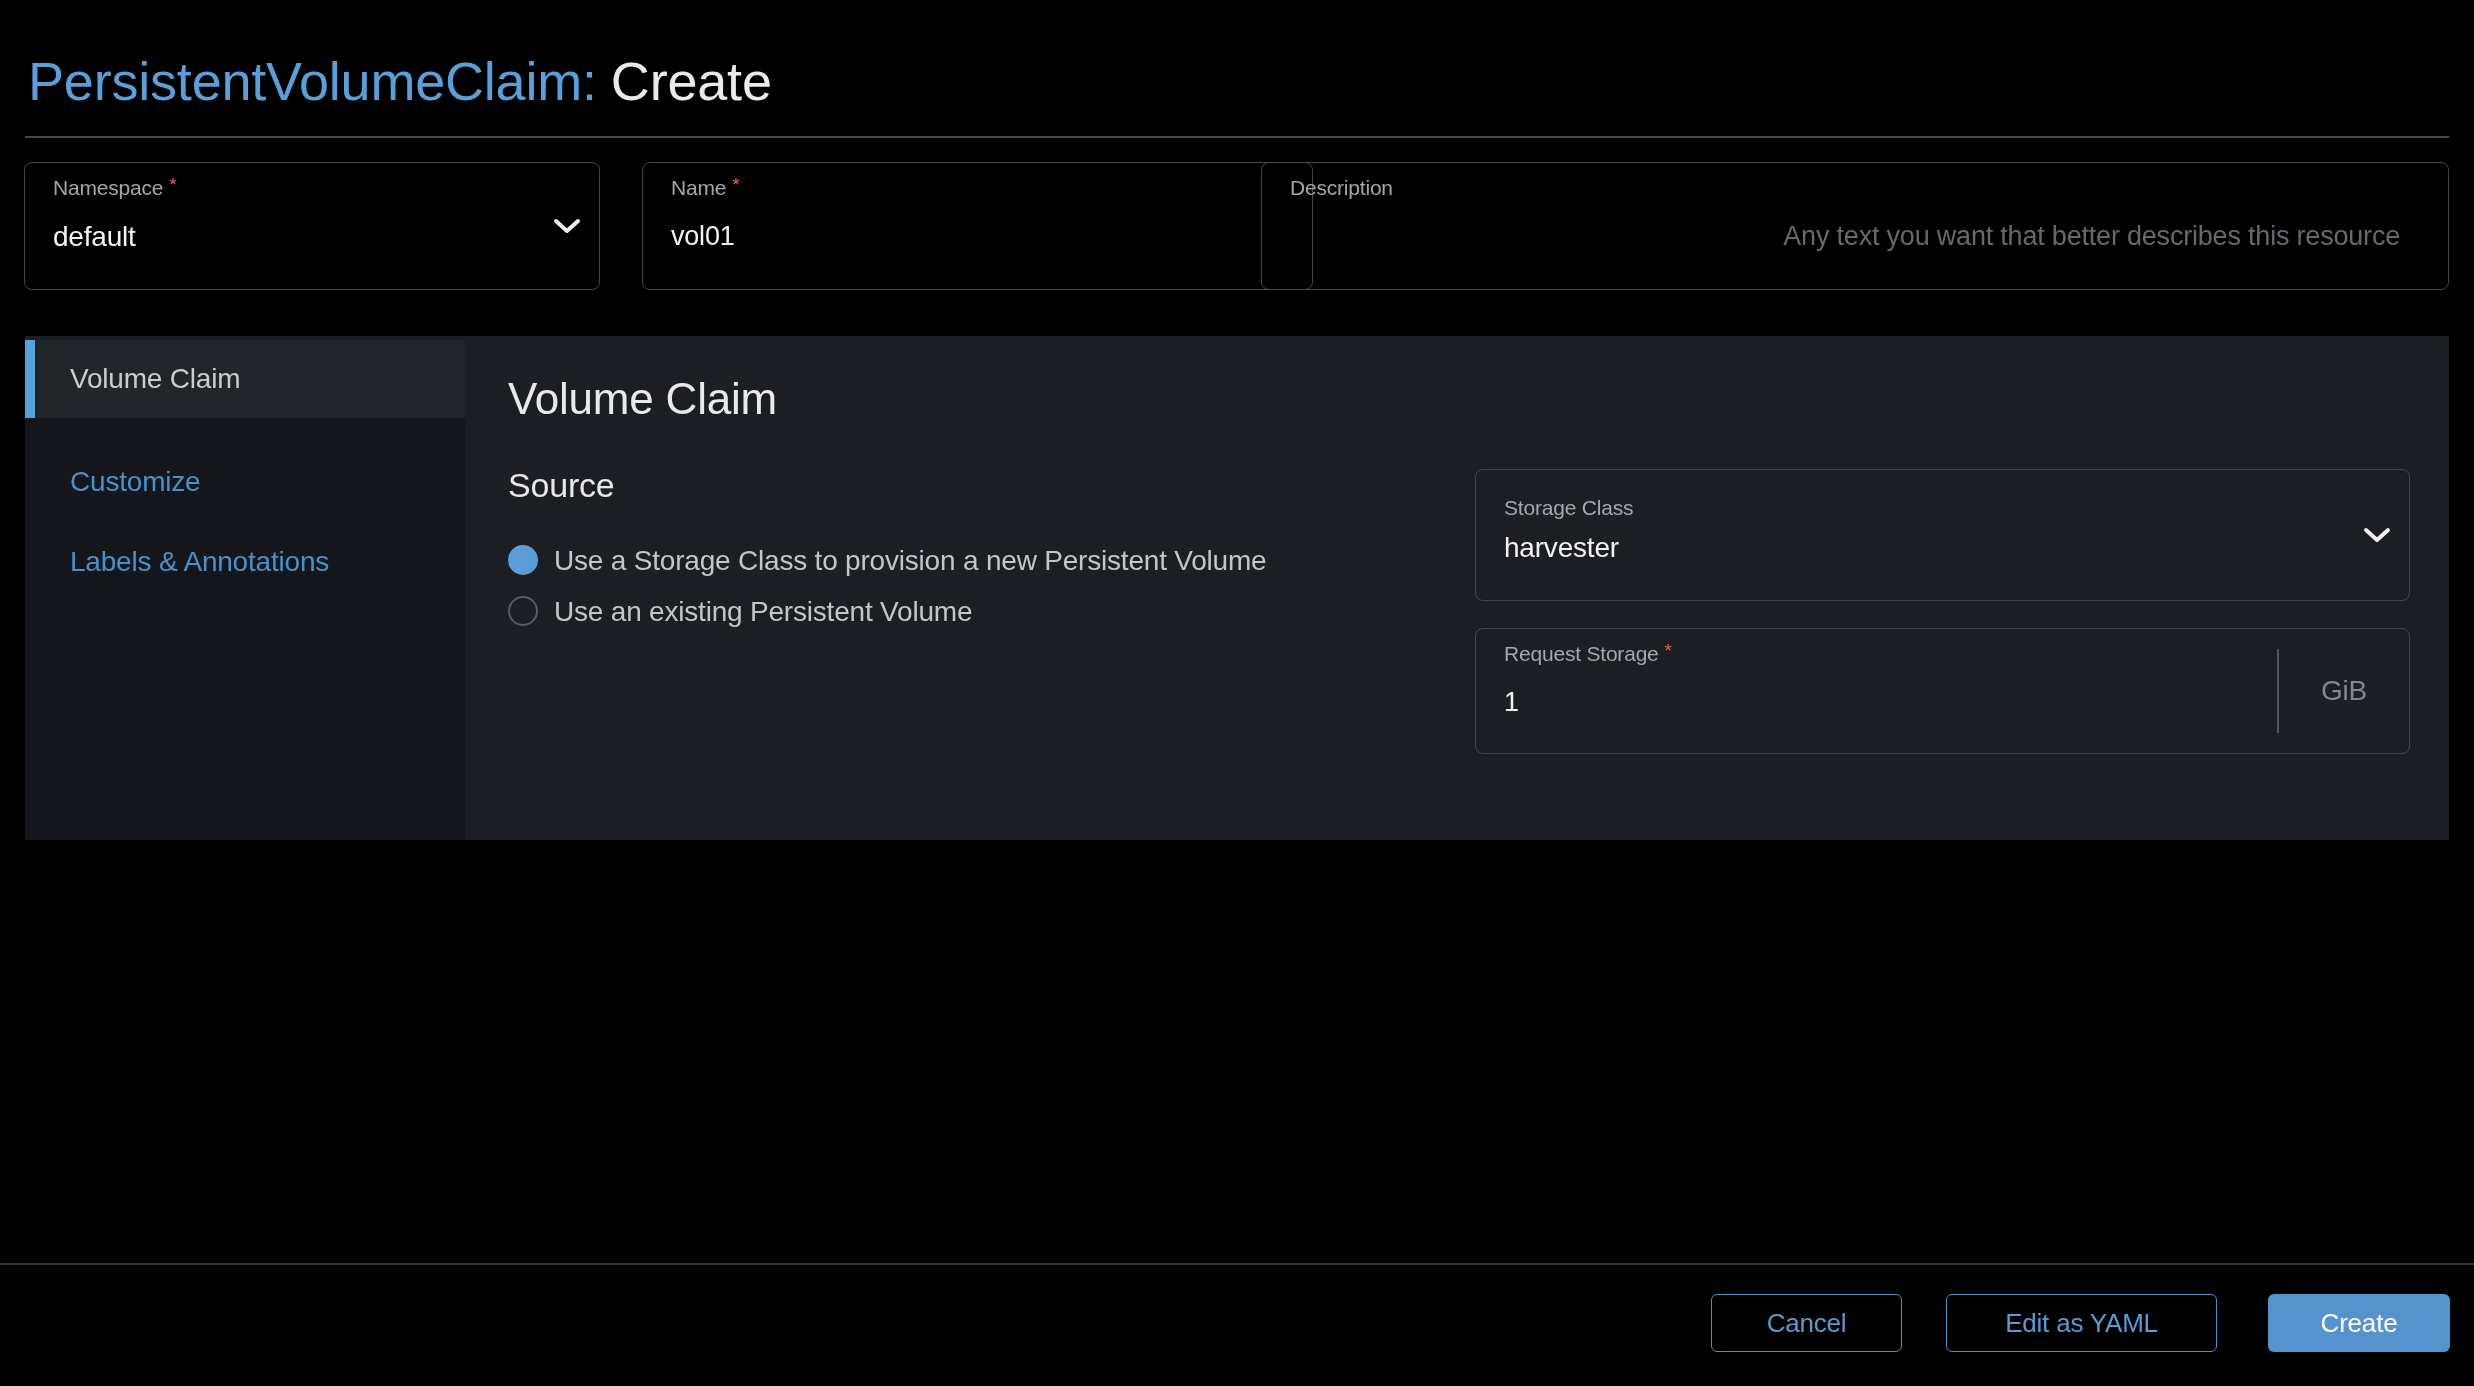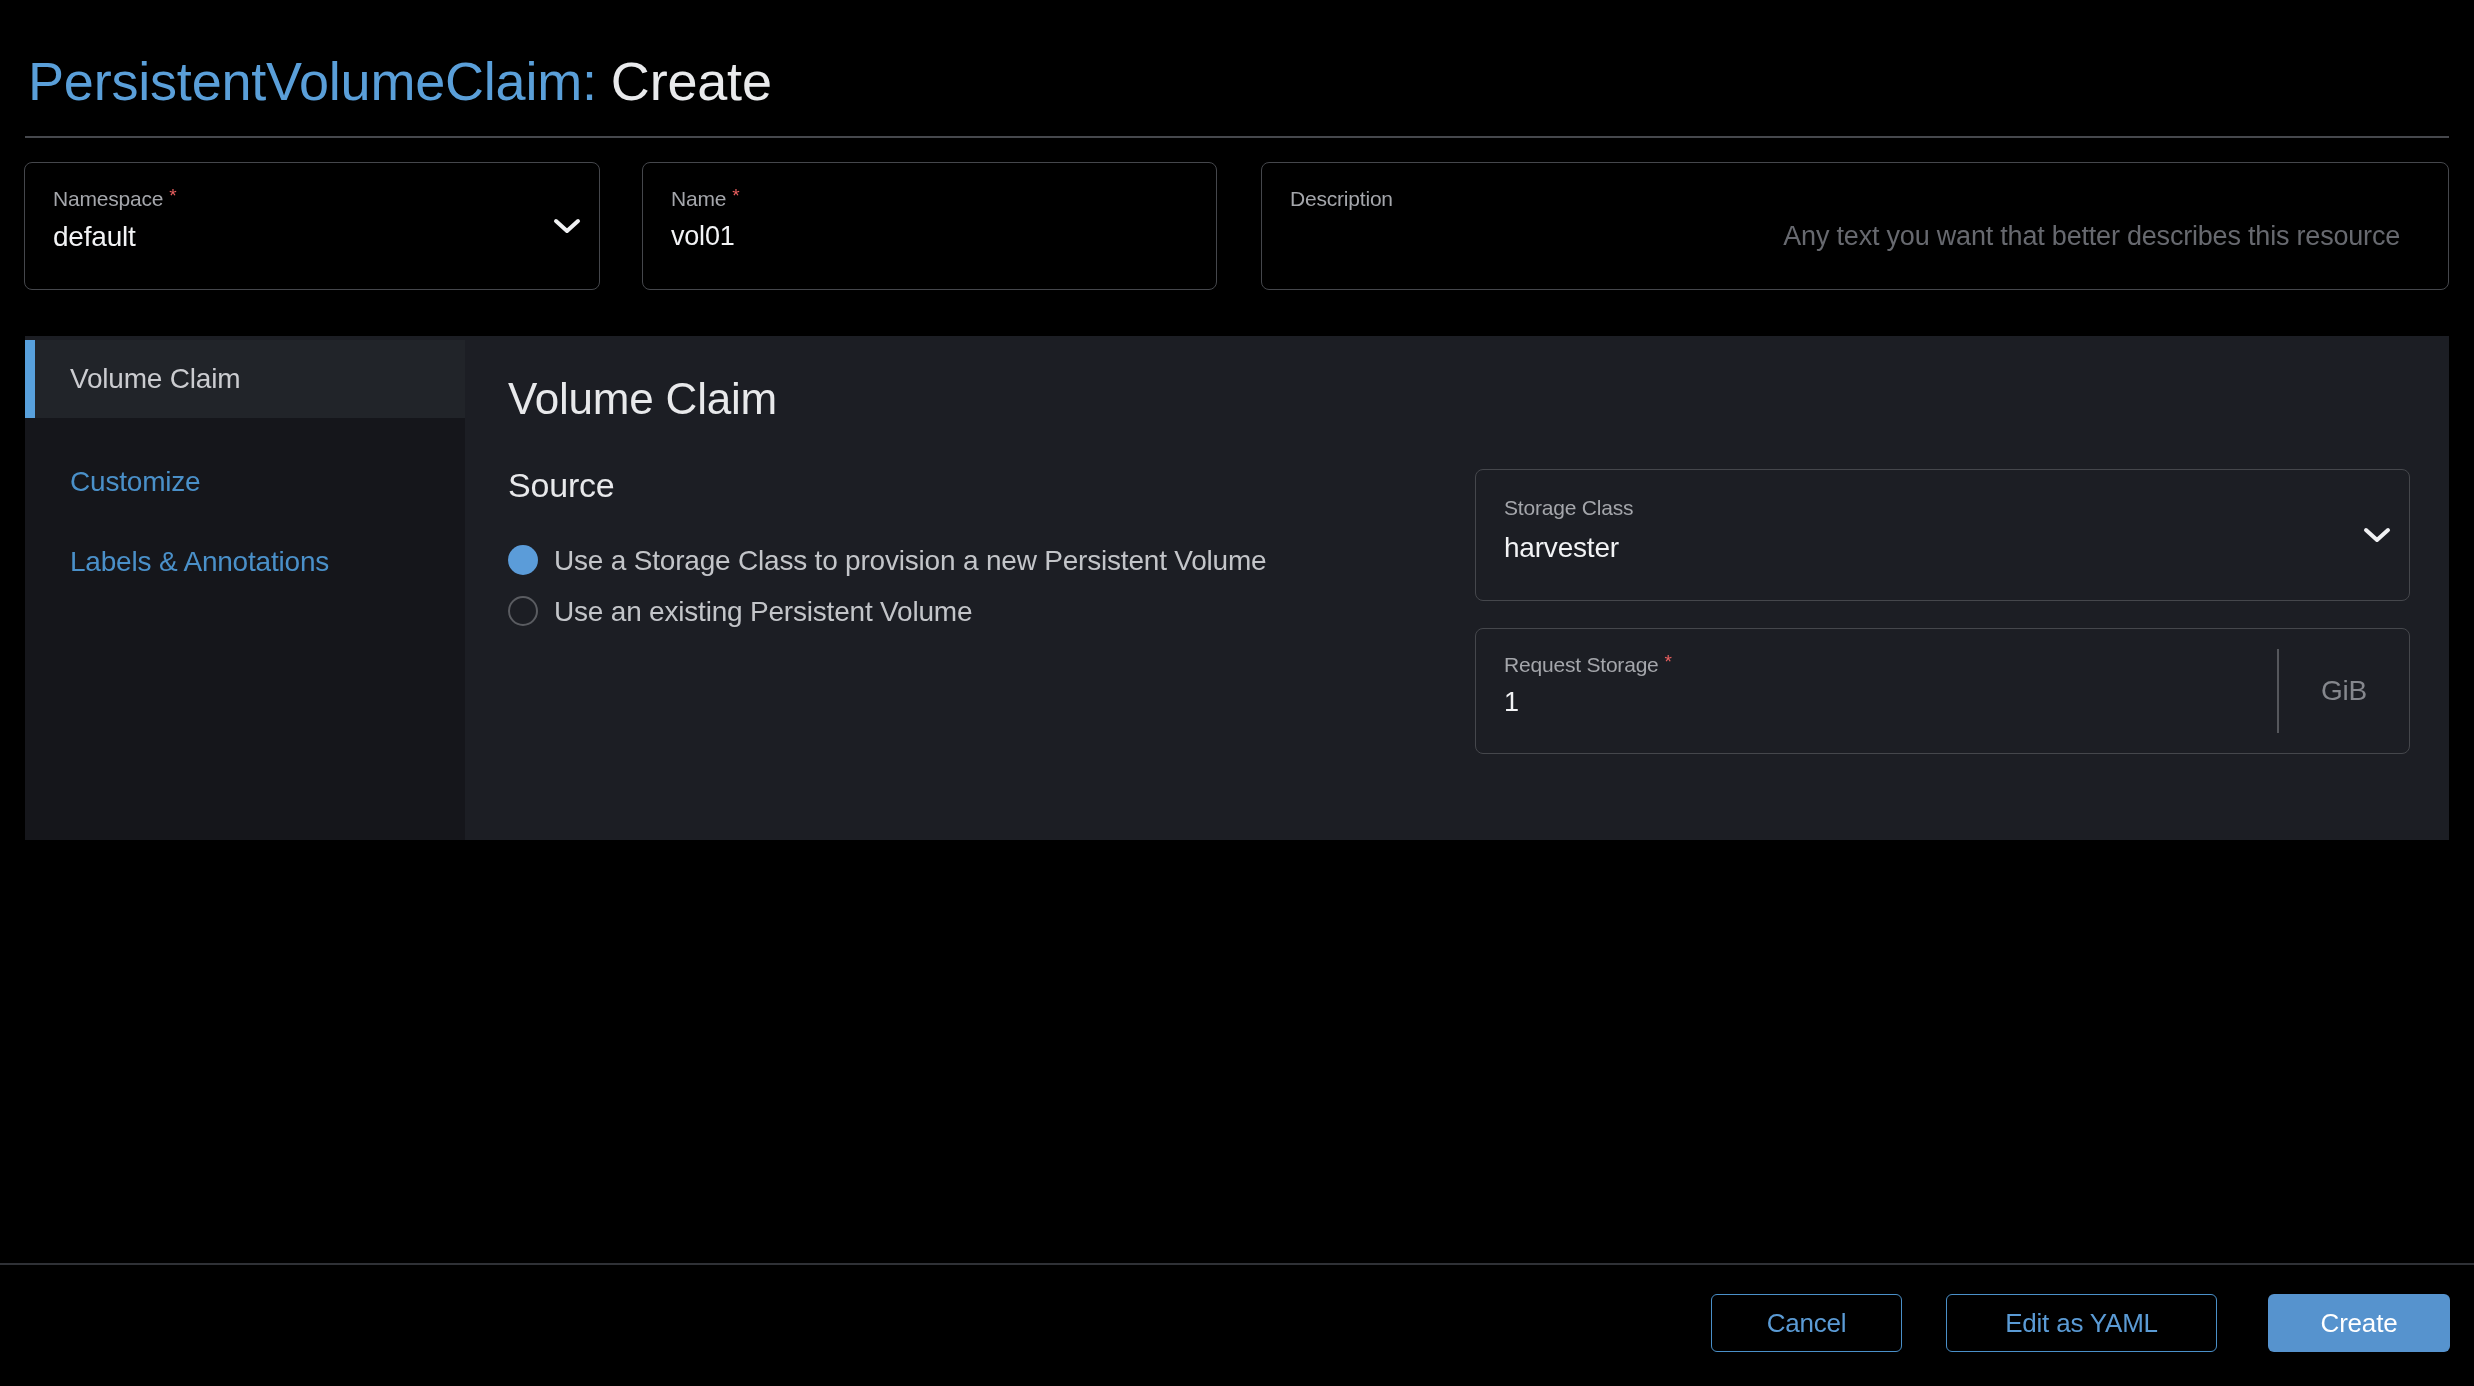--- a/index.html
+++ b/index.html
@@ -11,21 +11,21 @@
   .abs{position:absolute;}
 
   
   .page-title{left:28px;top:14px;font-size:54px;font-weight:400;white-space:nowrap;}
   .page-title .res{color:#5a9fd9;}
   .page-title .act{color:#e9eaec;margin-left:14px;}
   .header-divider{left:25px;right:25px;top:136px;height:2px;background:#46484d;}
 
   
   .box{border:1px solid #45474c;border-radius:8px;box-sizing:border-box;background:transparent;}
-  .box .flabel{position:absolute;left:28px;top:24px;font-size:21px;color:#a4a6ab;white-space:nowrap;}
+  .box .flabel{position:absolute;left:28px;top:13px;font-size:21px;color:#a4a6ab;white-space:nowrap;}
   .req{color:#e95f5f;font-size:19px;position:relative;top:-4px;margin-left:6px;}
   .box .fvalue{position:absolute;left:28px;top:58px;font-size:28px;color:#f2f3f5;white-space:nowrap;}
   .box input{
     position:absolute;left:28px;top:54px;height:38px;border:none;outline:none;background:transparent;
     font-family:inherit;font-size:27px;color:#f2f3f5;padding:0;letter-spacing:-0.2px;
   }
   .box input::placeholder{color:#67696f;opacity:1;}
   .chevron-icon{position:absolute;right:18px;top:50%;transform:translateY(-50%);}
 
   
@@ -68,21 +68,21 @@
   <div class="abs header-divider"></div>
 
   <div class="abs box" style="left:24px;top:162px;width:576px;height:128px;">
     <div class="flabel"><span>Namespace</span><span class="req">*</span></div>
     <div class="fvalue">default</div>
     <svg class="chevron-icon" width="28" height="18" viewBox="0 0 28 18">
       <polyline points="3,4 14,14 25,4" fill="none" stroke="#f0f1f3" stroke-width="4" stroke-linecap="round" stroke-linejoin="round"></polyline>
     </svg>
   </div>
 
-  <div class="abs box" style="left:642px;top:162px;width:575px;height:128px;">
+  <div class="abs box" style="left:642px;top:162px;width:671px;height:128px;">
     <div class="flabel"><span>Name</span><span class="req">*</span></div>
     <input type="text" style="width: 500px;" value="vol01">
   </div>
 
   <div class="abs box" style="left:1261px;top:162px;width:1188px;height:128px;">
     <div class="flabel">Description</div>
     <input type="text" style="width: 1110px; text-align: right;" placeholder="Any text you want that better describes this resource">
   </div>
 
   <div class="abs tab-content-bg"></div>

